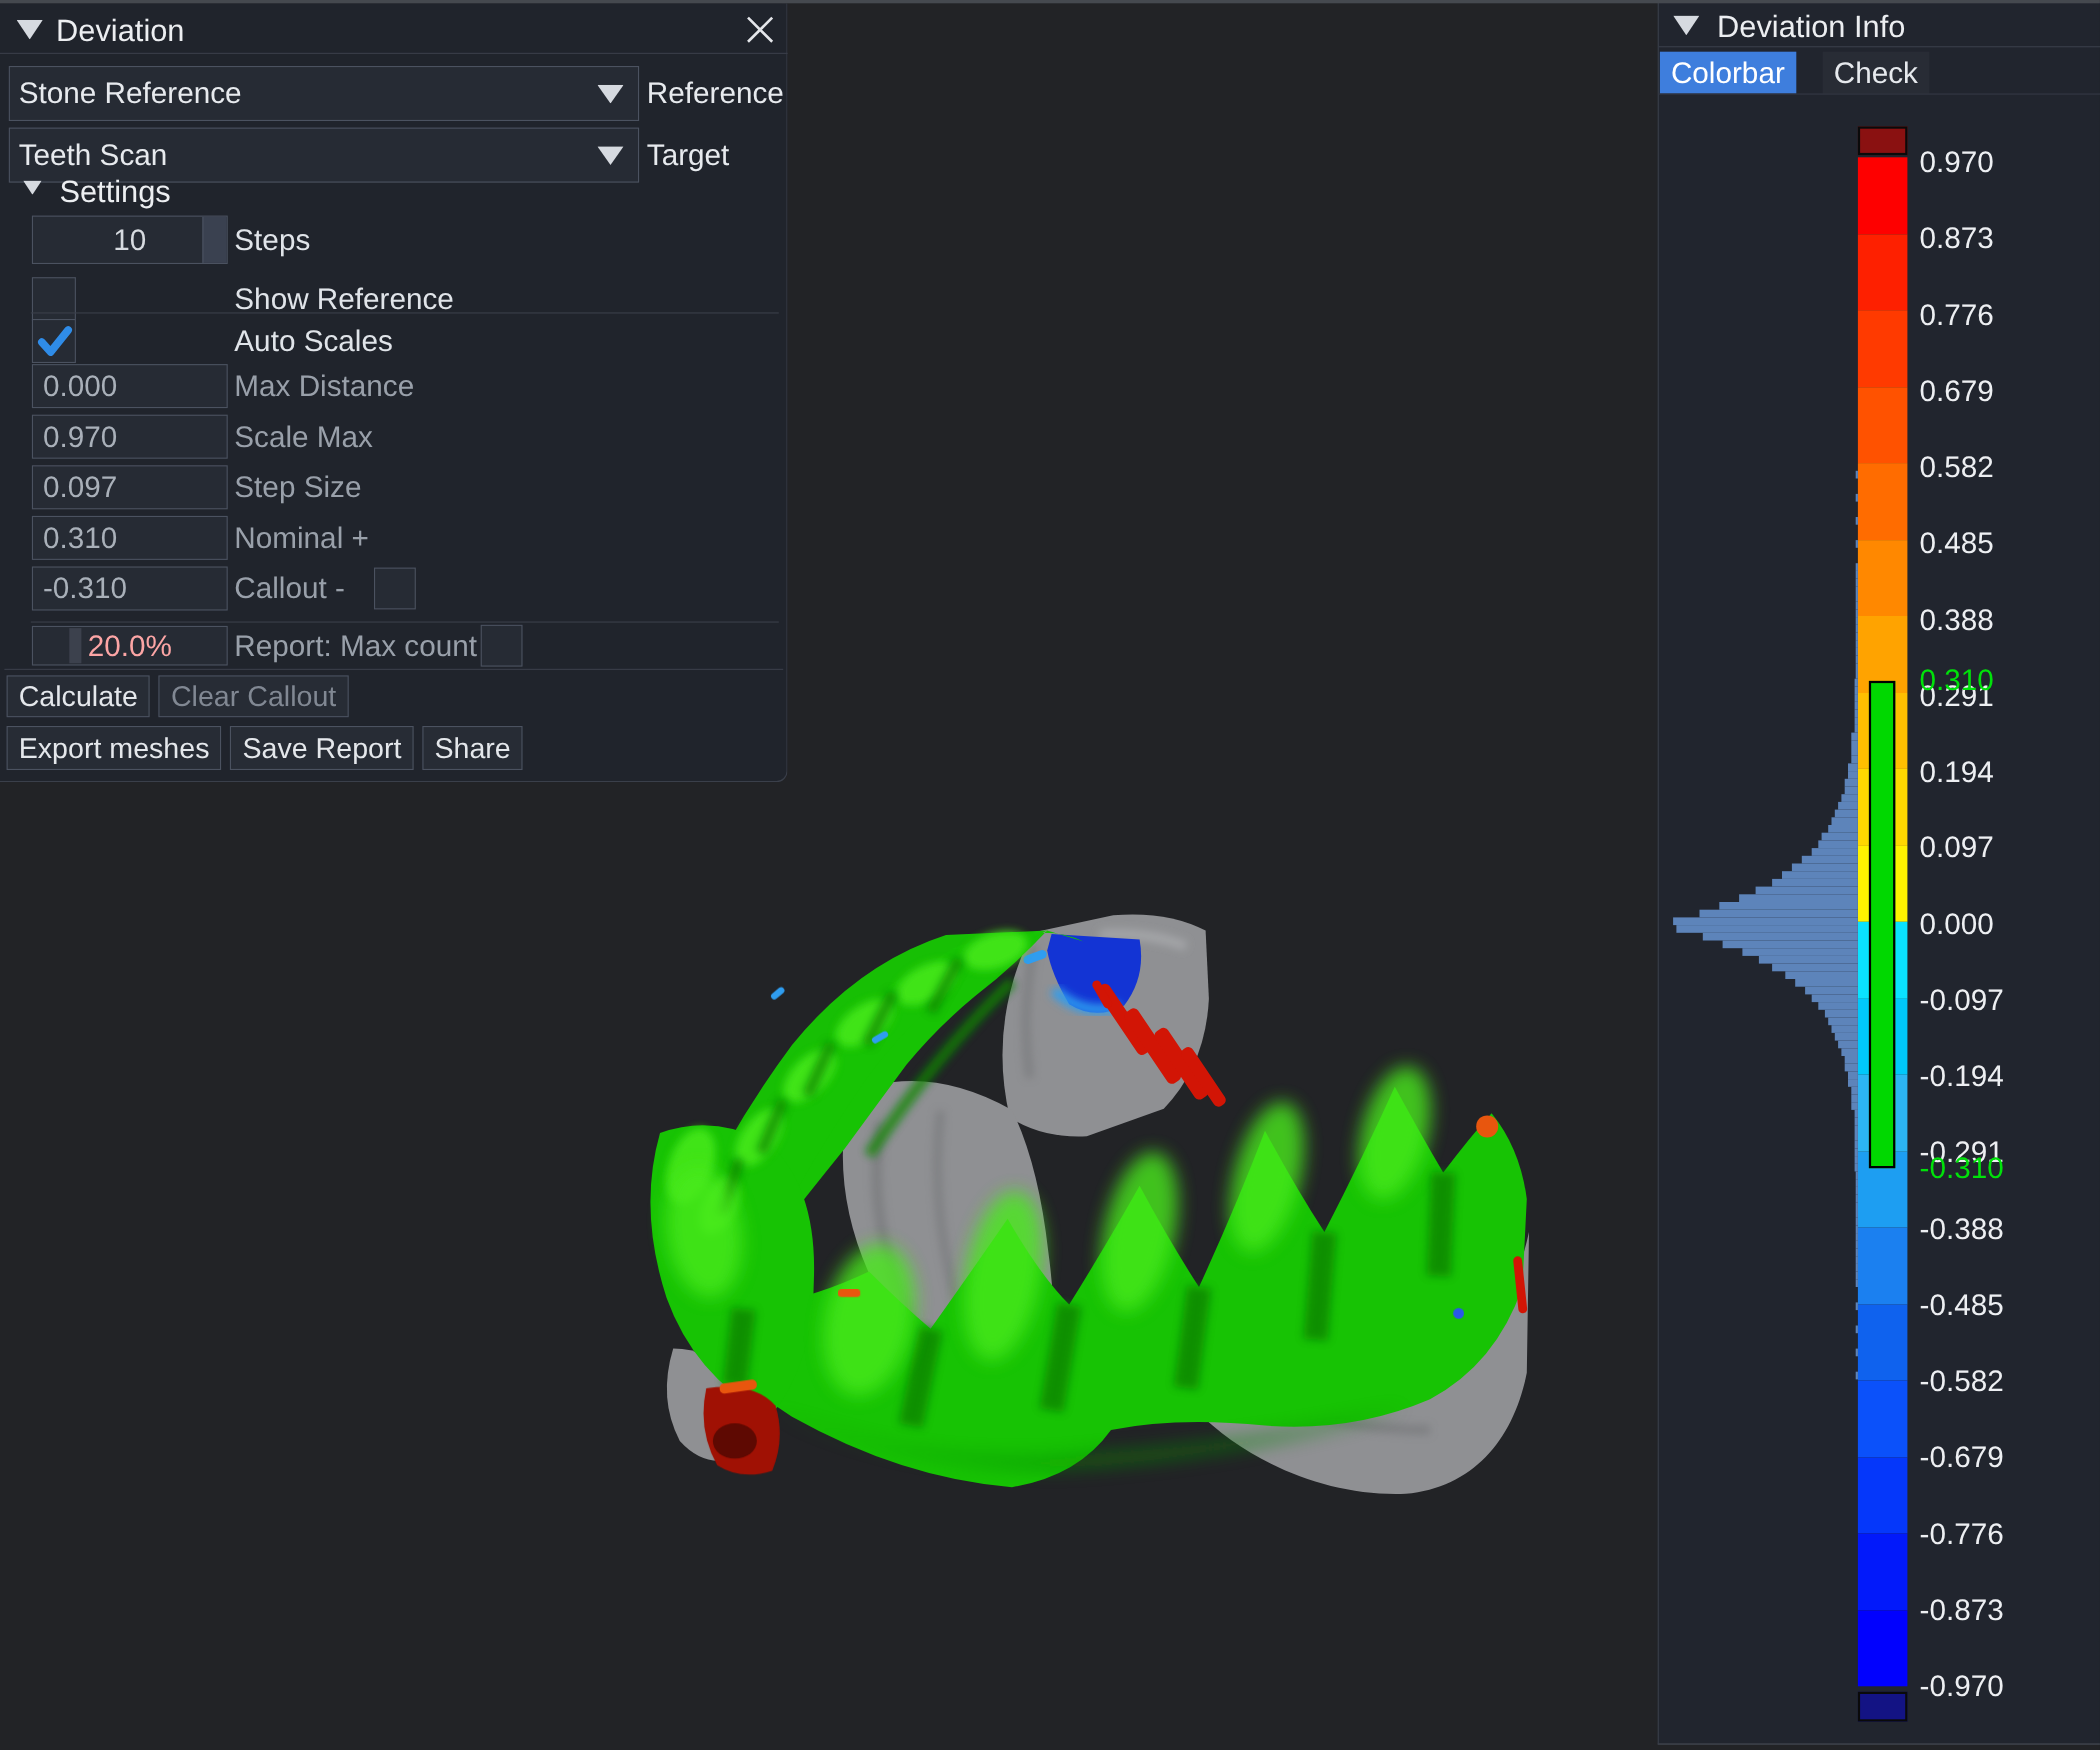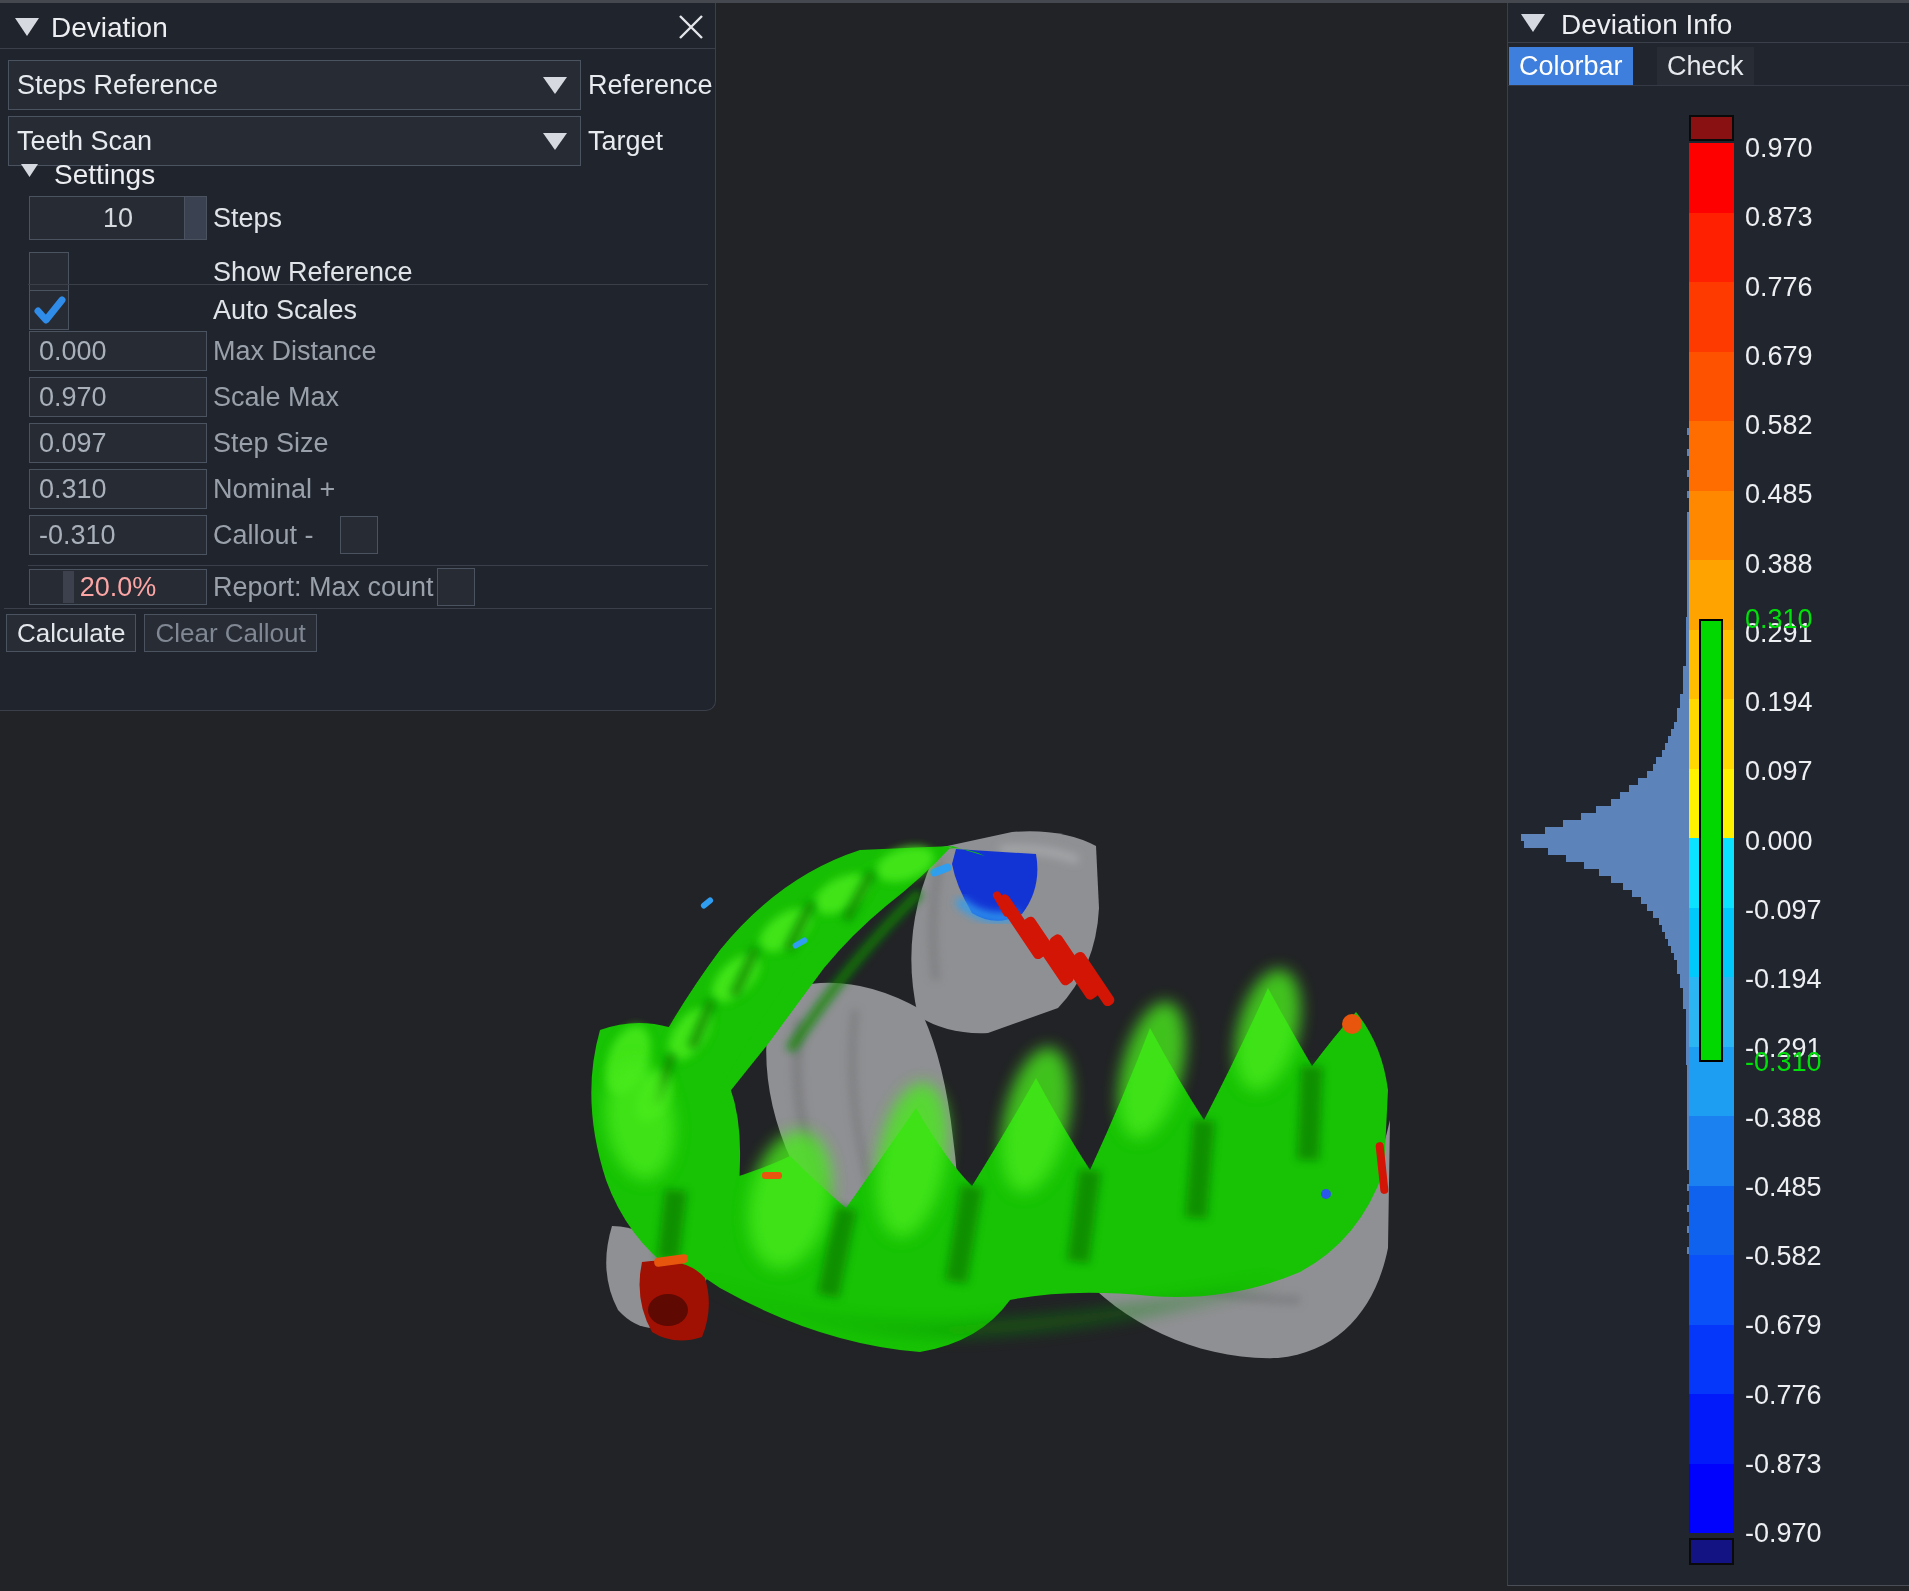--- a/index.html
+++ b/index.html
@@ -178,21 +178,21 @@
 
 <div class="panel-left">
   <span class="tri" style="left:15px;top:15px;width:24px;height:18px;"></span>
   <div class="title28" style="left:51px;top:9px;">Deviation</div>
   <svg style="position:absolute;left:678px;top:11px;" width="26" height="26" viewBox="0 0 26 26">
     <path d="M2,2 L24,24 M24,2 L2,24" stroke="#e4e6ea" stroke-width="2.4" fill="none"></path>
   </svg>
   <div class="hdiv" style="left:0;top:45px;width:716px;"></div>
 
   <div class="dd" style="top:57px;">
-    <span>Steps Reference</span>
+    <span>Stone Reference</span>
     <span class="tri"></span>
   </div>
   <div class="sidelabel" style="top:57px;">Reference</div>
 
   <div class="dd" style="top:113px;">
     <span>Teeth Scan</span>
     <span class="tri"></span>
   </div>
   <div class="sidelabel" style="top:113px;">Target</div>
 
@@ -228,20 +228,25 @@
     <span class="slider-thumb"></span>
     <span>20.0%</span>
   </div>
   <div class="rowlabel t-gray" style="top:564px;">Report: Max count</div>
   <div class="checkbox" style="left:437px;top:565px;width:38px;height:38px;"></div>
 
   <div class="hdiv" style="left:4px;top:605px;width:708px;"></div>
   <div class="btnrow" id="btnrow1" style="top:611px;height:38px;">
       <div class="btn">Calculate</div>
       <div class="btn disabled">Clear Callout</div>
+    </div>
+  <div class="btnrow" id="btnrow2" style="top:657px;height:40px;">
+      <div class="btn">Export meshes</div>
+      <div class="btn">Save Report</div>
+      <div class="btn">Share</div>
     </div>
 </div>
 
 <div class="panel-right">
   <span class="tri" style="left:13px;top:12px;width:24px;height:18px;"></span>
   <div class="title28" style="left:53px;top:7px;">Deviation Info</div>
   <div class="hdiv" style="left:0;top:40px;width:402px;"></div>
   <div id="tabs">
       <div class="tab active" style="left: 1px; top: 45px;">Colorbar</div>
       <div class="tab idle" style="left: 149px; top: 45px;">Check</div>

